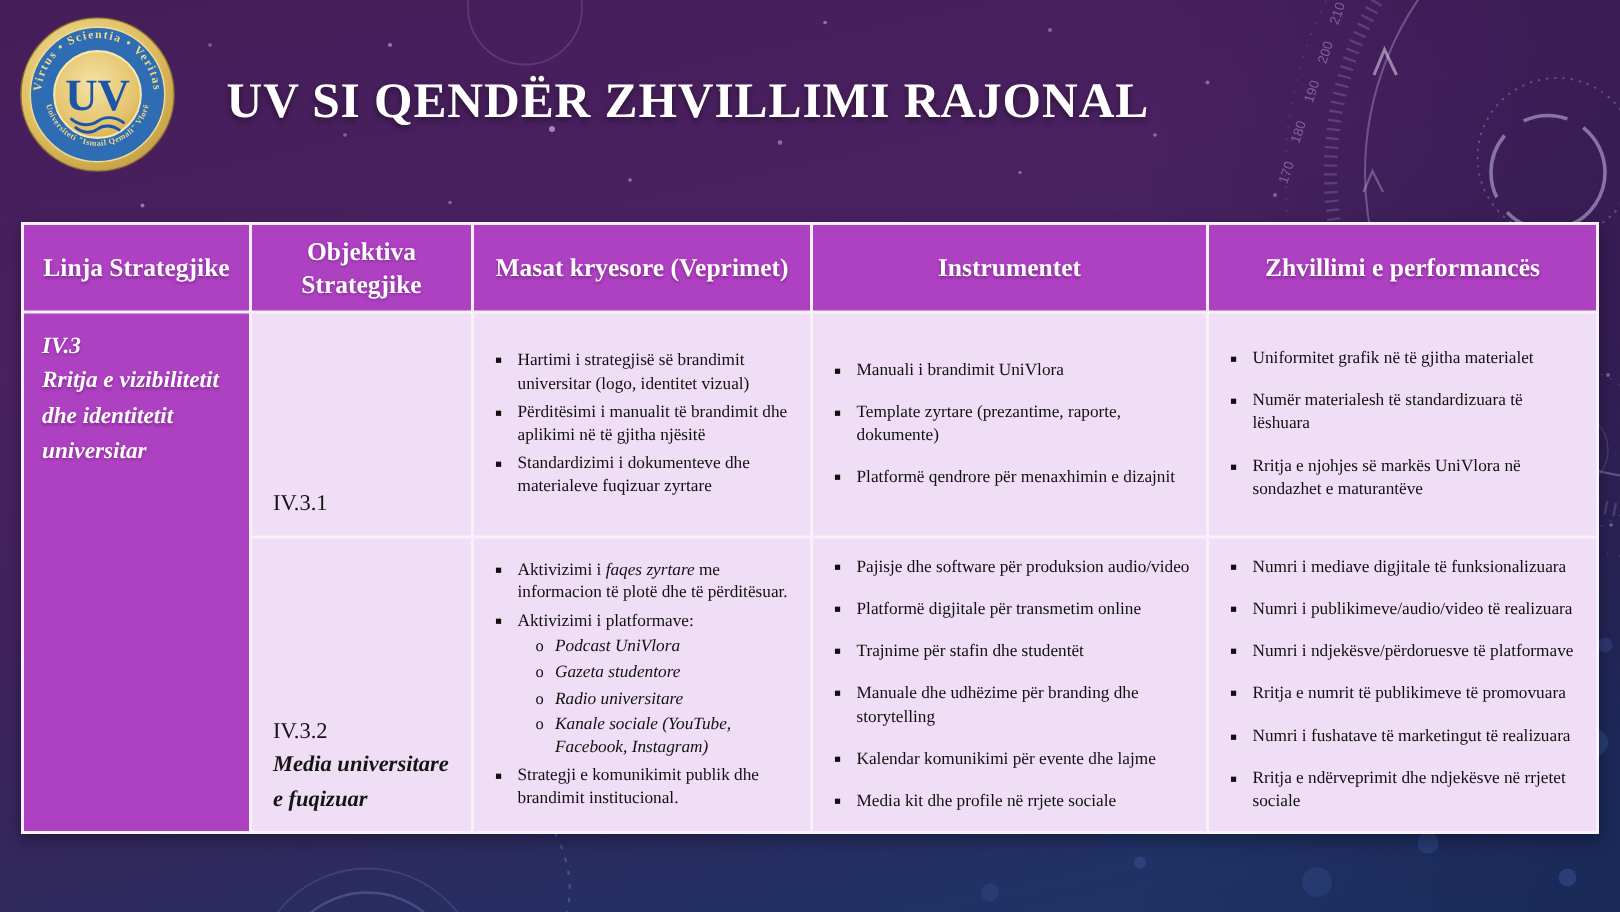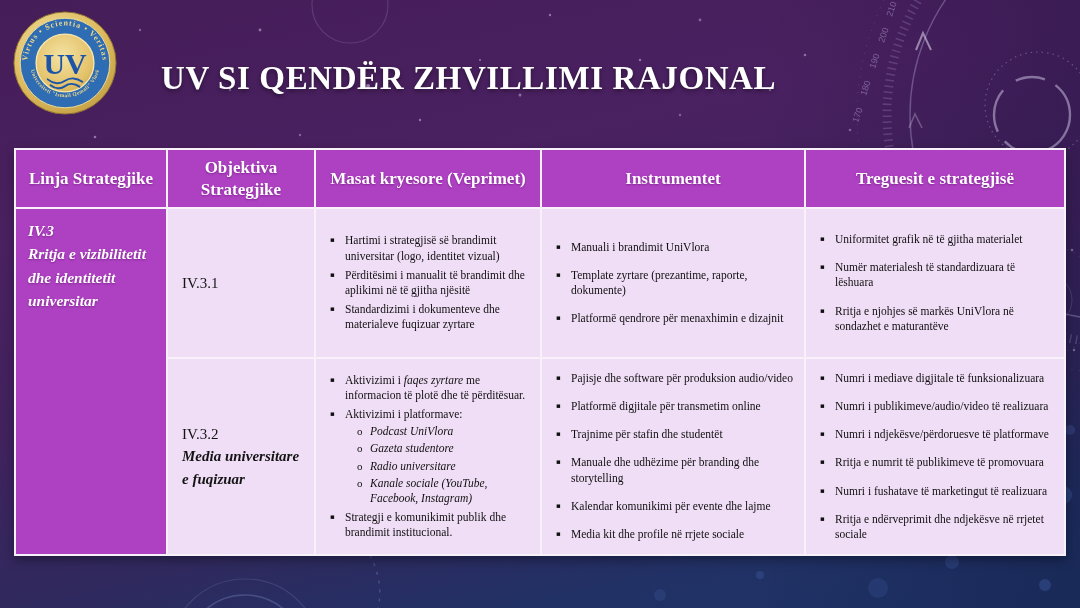--- a/index.html
+++ b/index.html
@@ -17,21 +17,21 @@
   }
   .dial-numbers span:nth-child(1){left:884px;top:4px;}
   .dial-numbers span:nth-child(2){left:876px;top:30px;}
   .dial-numbers span:nth-child(3){left:867px;top:56px;}
   .dial-numbers span:nth-child(4){left:858px;top:83px;}
   .dial-numbers span:nth-child(5){left:850px;top:110px;}
 
   .logo{position:absolute;left:12px;top:10px;width:106px;height:106px;}
 
   .title{
-    position:absolute;left:145px;top:44px;margin:16px;
+    position:absolute;left:145px;top:44px;margin:6px;
     font-size:33px;font-weight:bold;color:#ffffff;letter-spacing:.6px;
     text-shadow:0 2px 4px rgba(0,0,0,.45);white-space:nowrap;
   }
 
   .tbl{
     position:absolute;left:14px;top:148px;width:1052px;height:408px;
     box-sizing:border-box;background:#f8f1fa;padding:2px;
     display:grid;gap:2px;
     grid-template-columns:150px 146px 224px 262px 1fr;
     grid-template-rows:57px 148px 1fr;
@@ -43,21 +43,21 @@
     display:flex;align-items:center;justify-content:center;text-align:center;padding:2px 10px;
     text-shadow:0 1px 2px rgba(60,0,70,.4);
   }
   .c1{
     grid-column:1;grid-row:2/4;background:#ae40c2;color:#ffffff;
     font-weight:bold;font-style:italic;font-size:15.5px;line-height:1.5;
     display:flex;flex-direction:column;justify-content:flex-start;padding:10px 12px;
     text-shadow:0 1px 2px rgba(60,0,70,.4);
   }
   .obj{
-    display:flex;flex-direction:column;justify-content:center;
+    display:flex;flex-direction:column;justify-content:flex-end;
     font-size:15px;line-height:1.5;color:#141414;padding:10px 14px;
   }
   .obj .bold{font-weight:bold;font-style:italic;}
   .bl{
     display:flex;flex-direction:column;justify-content:center;
     font-size:11.5px;line-height:1.32;color:#101010;padding:8px 10px 8px 14px;
   }
   .bl ul{margin:0;padding:0;list-style:none;display:flex;flex-direction:column;gap:13px;}
   .bl ul.tight{gap:4px;}
   .bl li{display:flex;align-items:flex-start;}
@@ -161,21 +161,21 @@
   </g>
 </svg>
 
 <h1 class="title">UV SI QENDËR ZHVILLIMI RAJONAL</h1>
 
 <div class="tbl">
   <div class="cell h">Linja Strategjike</div>
   <div class="cell h">Objektiva Strategjike</div>
   <div class="cell h">Masat kryesore (Veprimet)</div>
   <div class="cell h">Instrumentet</div>
-  <div class="cell h">Treguesit e strategjisë</div>
+  <div class="cell h">Zhvillimi e performancës</div>
 
   <div class="cell c1">
     <div>IV.3</div>
     <div>Rritja e vizibilitetit dhe identitetit universitar</div>
   </div>
 
   <div class="cell obj">
     <div>IV.3.1</div>
   </div>
   <div class="cell bl">

